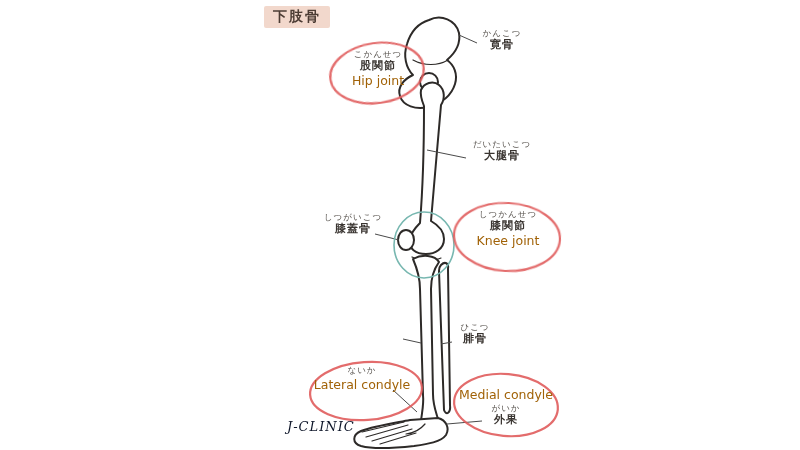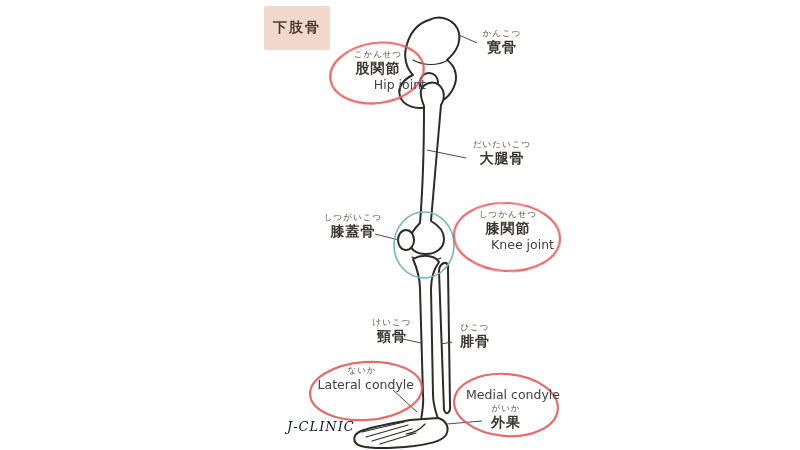--- a/index.html
+++ b/index.html
@@ -5,27 +5,27 @@
 <style>
   html,body{margin:0;padding:0;background:#ffffff;}
   .stage{
     position:relative;width:800px;height:450px;margin:0 auto;background:#ffffff;
     font-family:"DejaVu Sans",sans-serif;overflow:hidden;
   }
   .stage svg{position:absolute;left:0;top:0;z-index:1;}
   .badge{
     position:absolute;left:264px;top:6px;z-index:3;
     background:#f2d8cc;color:#4c3c34;font-size:14px;font-weight:bold;
-    padding:13px 9px;border-radius:2px;letter-spacing:2px;
+    padding:2px 9px;border-radius:2px;letter-spacing:2px;
   }
   .label{position:absolute;z-index:2;color:#3a3531;line-height:1.15;}
   .label.center{text-align:center;}
   .furi{display:block;font-size:8.5px;color:#55504b;letter-spacing:1px;}
-  .kanji{display:block;font-size:14px;font-weight:600;letter-spacing:1px;}
-  .eng{display:block;font-size:12.5px;color:#404040;margin-top:2px;text-align:right;}
+  .kanji{display:block;font-size:11px;font-weight:600;letter-spacing:1px;}
+  .eng{display:block;font-size:12.5px;color:#a16207;margin-top:2px;}
   .watermark{
     position:absolute;left:287px;top:419px;z-index:0;
     font-family:"DejaVu Serif",serif;font-style:italic;
     font-size:13px;color:#0f172a;letter-spacing:1px;
   }
 </style>
 </head>
 <body>
 
 <div class="stage">
@@ -95,24 +95,20 @@
     <span class="furi">しつがいこつ</span>
     <span class="kanji">膝蓋骨</span>
   </div>
 
   <div class="label center" style="left:462px;top:210px;width:92px">
     <span class="furi">しつかんせつ</span>
     <span class="kanji">膝関節</span>
     <span class="eng">Knee joint</span>
   </div>
 
-  <div class="label center" style="left:364px;top:318px;width:56px">
-    <span class="furi">けいこつ</span>
-    <span class="kanji">頸骨</span>
-  </div>
 
   <div class="label center" style="left:449px;top:323px;width:52px">
     <span class="furi">ひこつ</span>
     <span class="kanji">腓骨</span>
   </div>
 
   <div class="label center" style="left:310px;top:366px;width:104px">
     <span class="furi">ないか</span>
     <span class="eng">Lateral condyle</span>
   </div>

